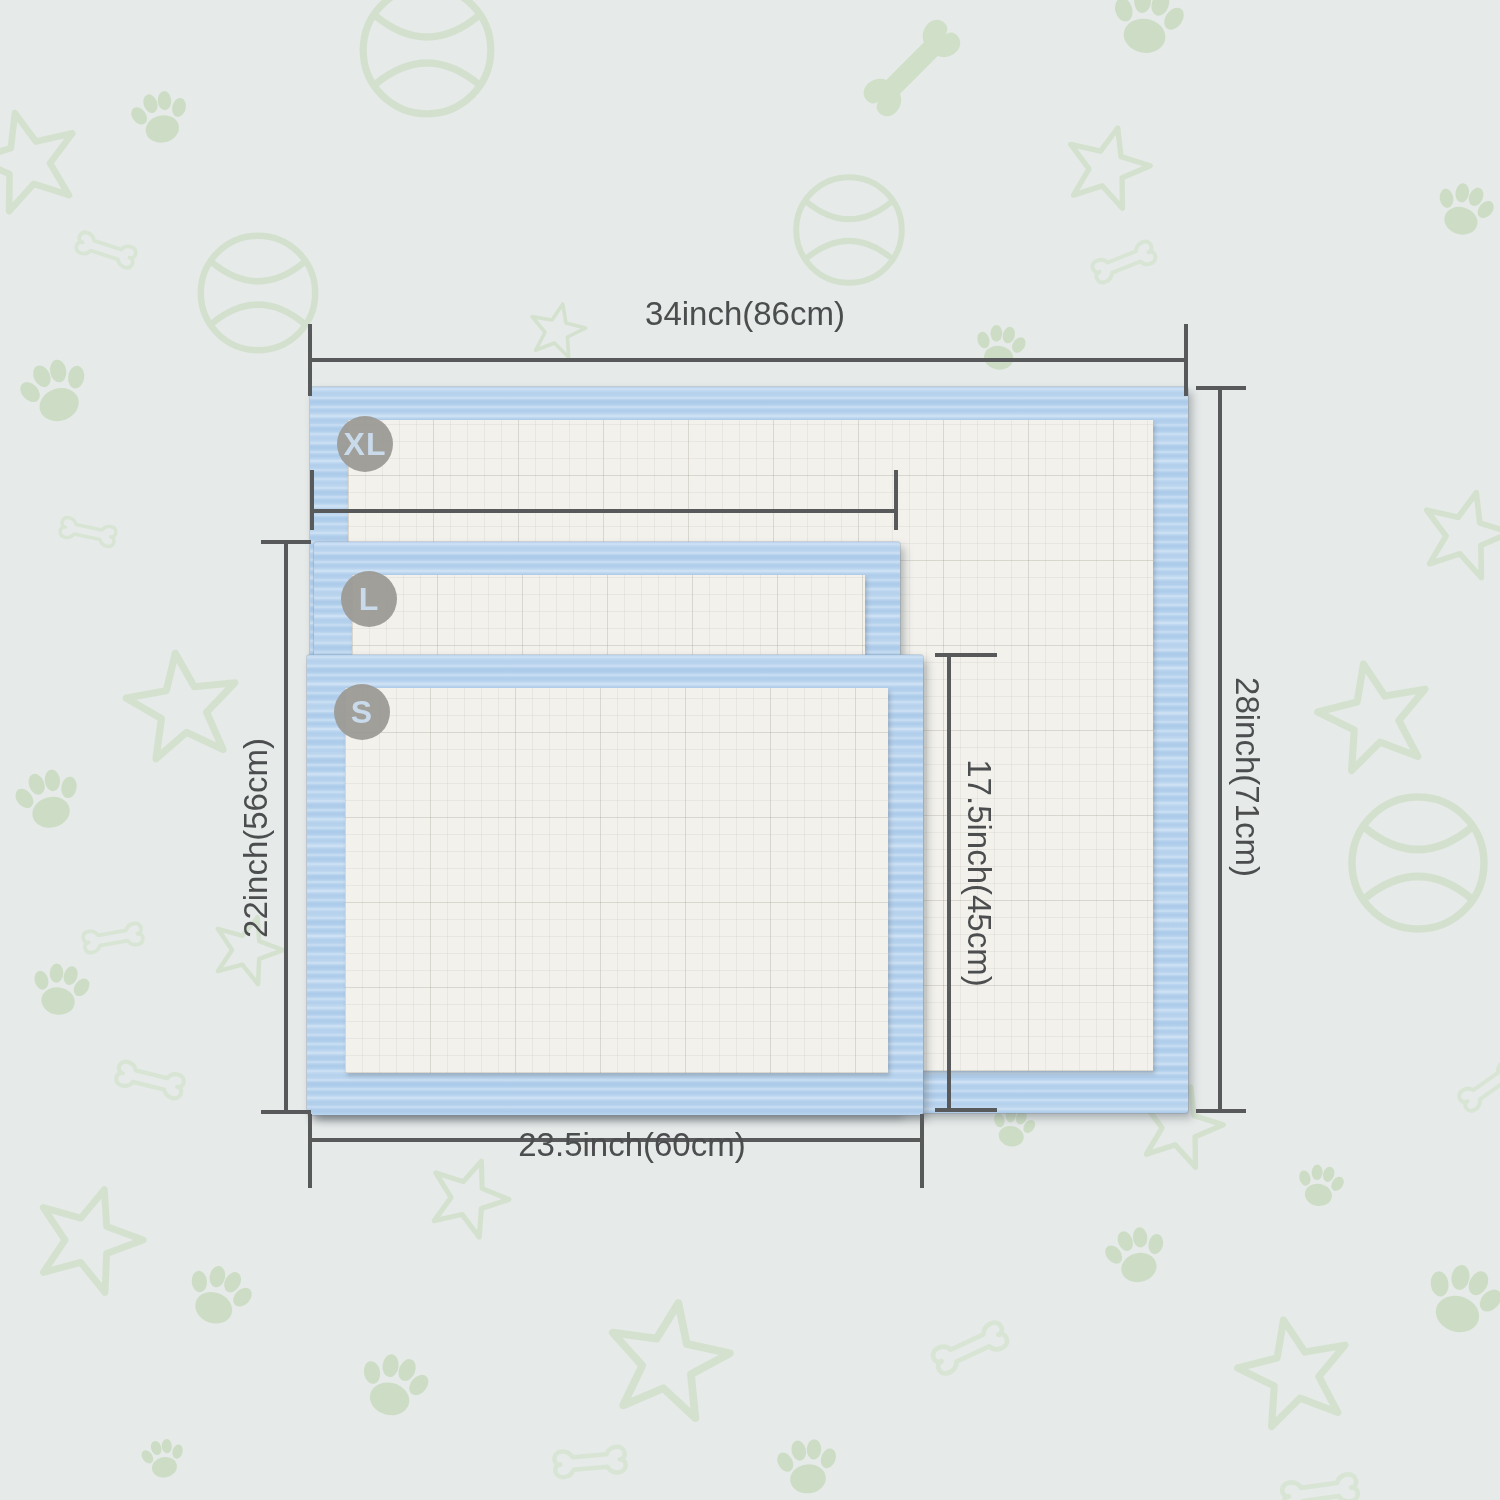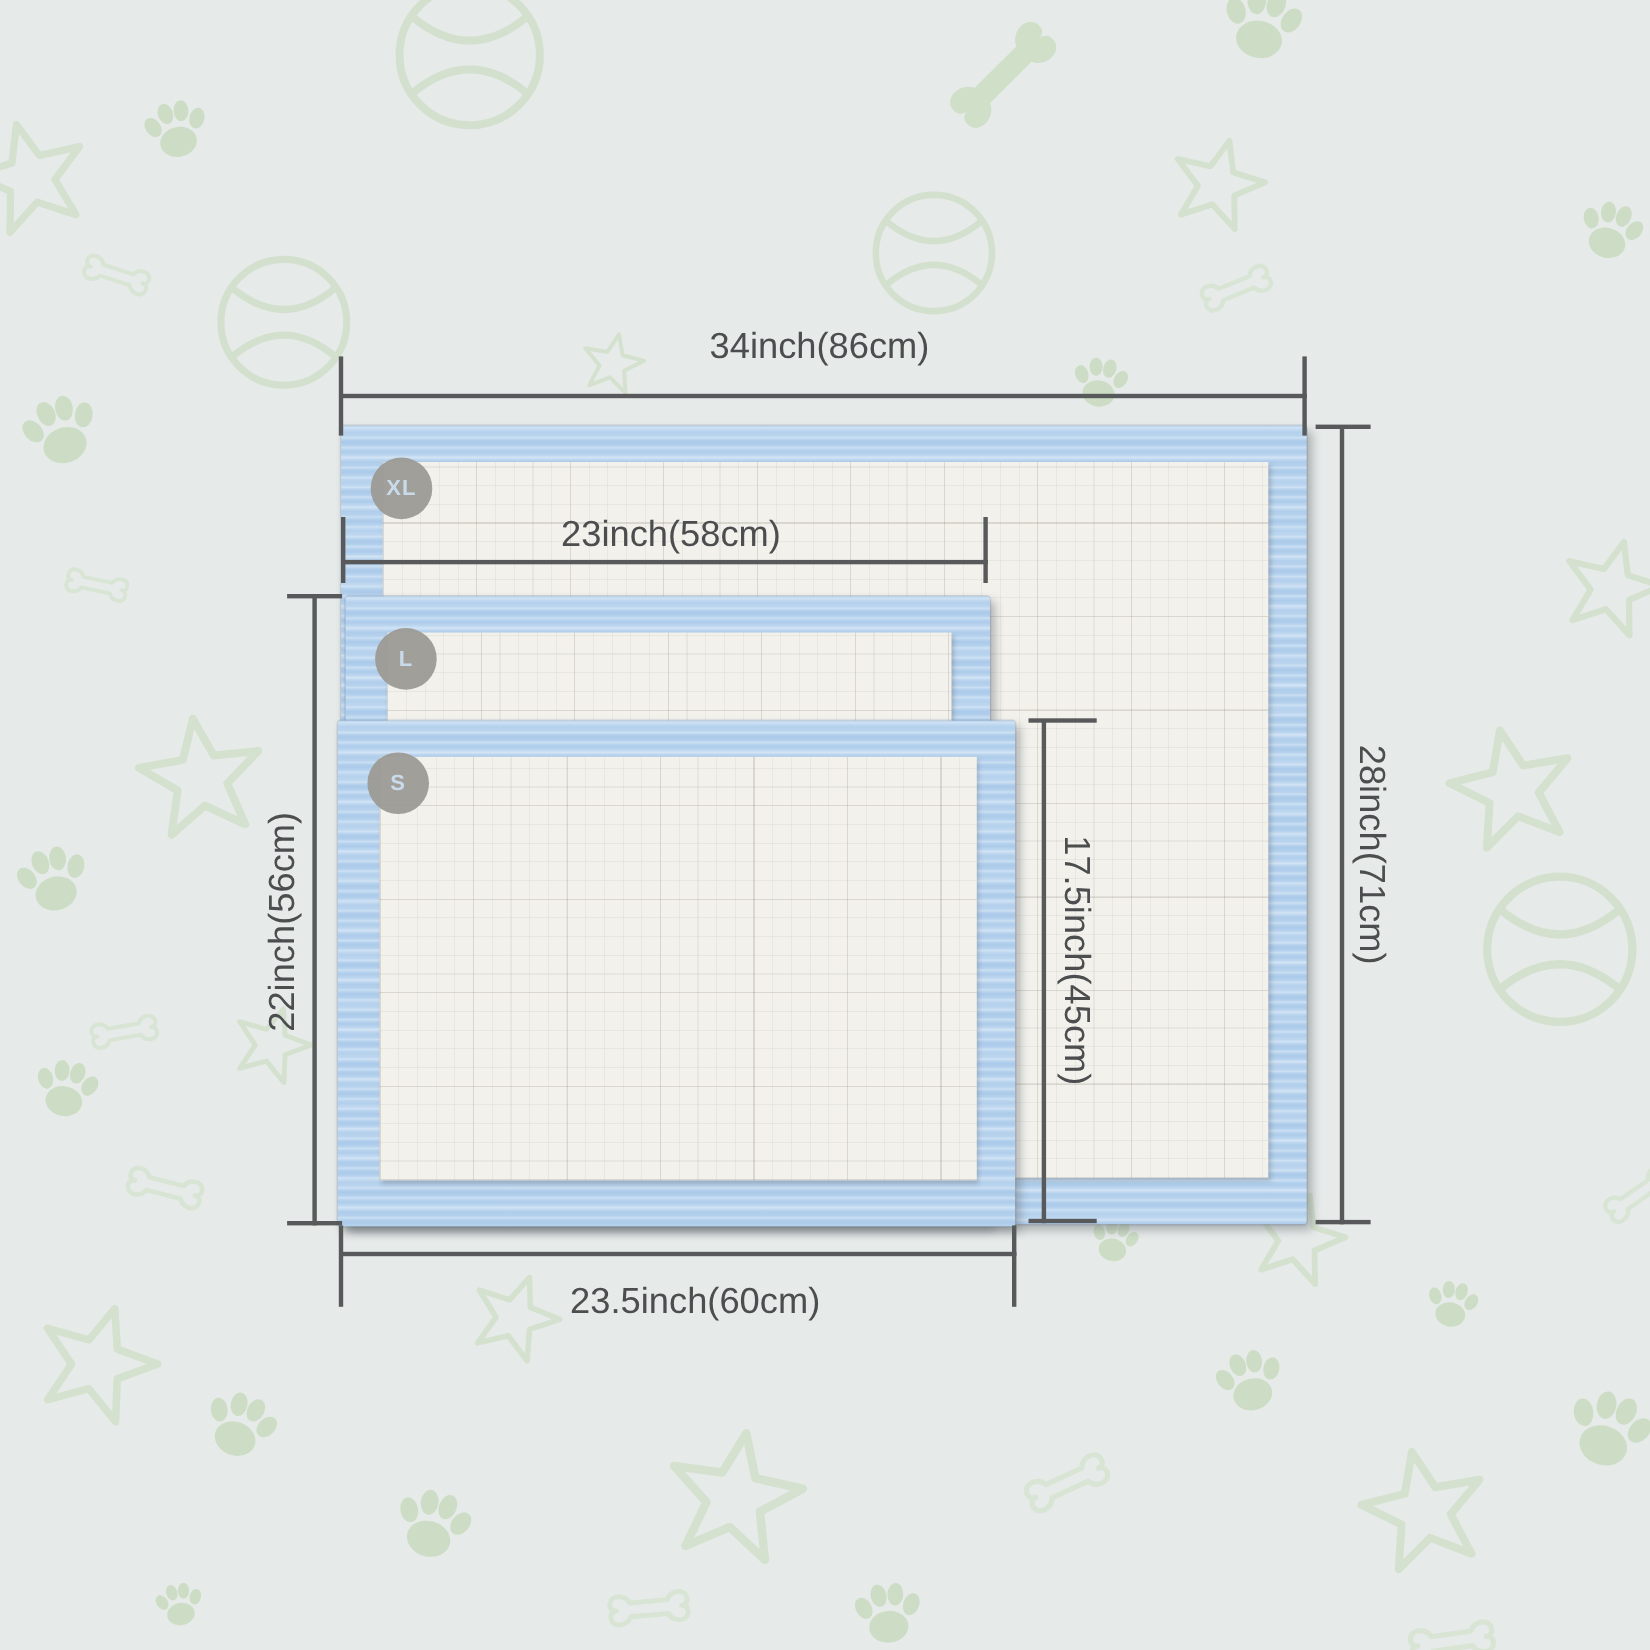--- a/index.html
+++ b/index.html
@@ -39,21 +39,21 @@
       repeating-linear-gradient(0deg,  rgba(130,124,108,.09) 0 1px, transparent 1px 17px);
     box-shadow: 2px 3px 4px rgba(100,108,118,.35);
   }
   .pad-xl{left:310px;top:387px;width:878px;height:726px;z-index:2;}
   .pad-l {left:314px;top:542px;width:586px;height:571px;z-index:3;}
   .pad-s {left:307px;top:655px;width:616px;height:460px;z-index:4;}
 
   .badge{
     position:absolute;left:27px;top:29px;width:56px;height:56px;border-radius:50%;
     background:rgba(156,154,149,.95);
-    color:#c9daeb;font-size:20px;font-weight:bold;letter-spacing:1px;
+    color:#c9daeb;font-size:32px;font-weight:bold;letter-spacing:1px;
     display:flex;align-items:center;justify-content:center;
   }
 
   
   .dl{position:absolute;background:#57595a;z-index:6;}
   .dim-label{
     position:absolute;z-index:6;width:400px;line-height:40px;height:40px;
     color:#4b4d4e;font-size:33px;font-weight:500;text-align:center;white-space:nowrap;
   }
   .rot-ccw{transform:rotate(-90deg);}
@@ -80,21 +80,21 @@
   #dim-xlh-label{left:1047px;top:757px}
 
   #dim-sh-line{left:947px;top:655px;width:4px;height:457px}
   #dim-sh-t1{left:935px;top:653px;width:62px;height:4px}
   #dim-sh-t2{left:935px;top:1108px;width:62px;height:4px}
   #dim-sh-label{left:779px;top:853px}
 
   #dim-sw-line{left:310px;top:1138px;width:614px;height:4px}
   #dim-sw-t1{left:308px;top:1114px;width:4px;height:74px}
   #dim-sw-t2{left:920px;top:1114px;width:4px;height:74px}
-  #dim-sw-label{left:432px;top:1163px}
+  #dim-sw-label{left:432px;top:1125px}
 </style>
 </head>
 <body>
 
 <div class="stage">
 
   <svg class="pattern" width="1500" height="1500" viewBox="0 0 1500 1500" aria-hidden="true">
     <defs>
       <symbol id="sym-star" viewBox="0 0 100 100">
         <path d="M50,4 L61.8,33.8 L95.7,35.2 L69,56.2 L78.2,88.8 L50,70.5 L21.8,88.8 L31,56.2 L4.3,35.2 L38.2,33.8 Z" fill="none" stroke="currentColor" stroke-width="6" stroke-linejoin="round"></path>
@@ -264,21 +264,20 @@
   </div>
 
   <div class="dl" id="dim-xlw-line"></div>
   <div class="dl" id="dim-xlw-t1"></div>
   <div class="dl" id="dim-xlw-t2"></div>
   <div class="dim-label" id="dim-xlw-label">34inch(86cm)</div>
 
   <div class="dl" id="dim-lw-line"></div>
   <div class="dl" id="dim-lw-t1"></div>
   <div class="dl" id="dim-lw-t2"></div>
-  <div class="dim-label" id="dim-lw-label">23inch(58cm)</div>
 
   <div class="dl" id="dim-lh-line"></div>
   <div class="dl" id="dim-lh-t1"></div>
   <div class="dl" id="dim-lh-t2"></div>
   <div class="dim-label rot-ccw" id="dim-lh-label">22inch(56cm)</div>
 
   <div class="dl" id="dim-xlh-line"></div>
   <div class="dl" id="dim-xlh-t1"></div>
   <div class="dl" id="dim-xlh-t2"></div>
   <div class="dim-label rot-cw" id="dim-xlh-label">28inch(71cm)</div>

